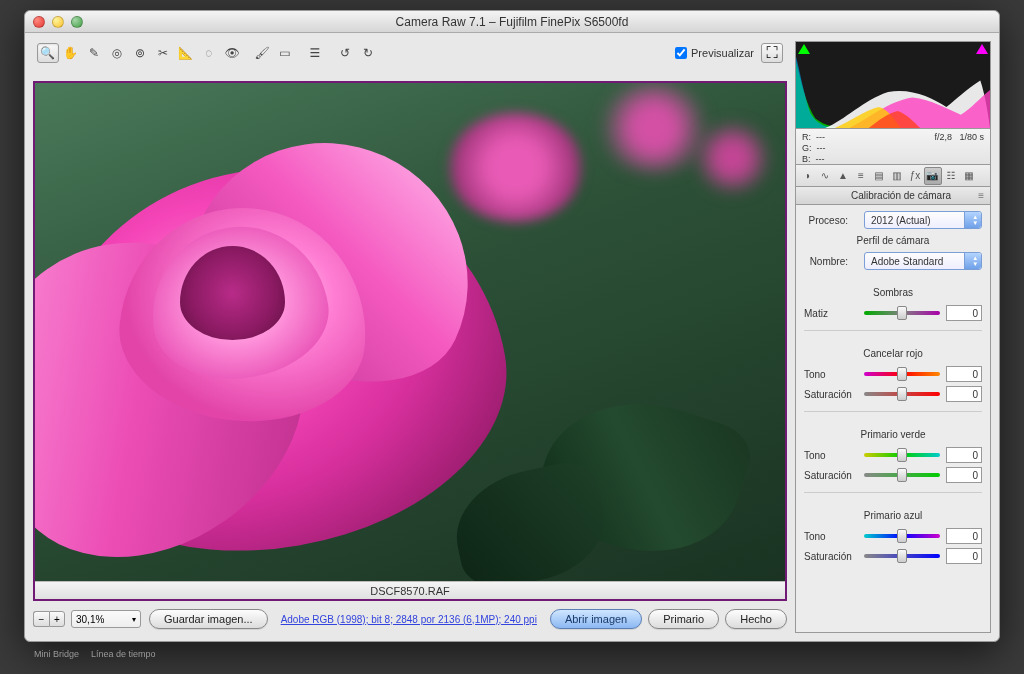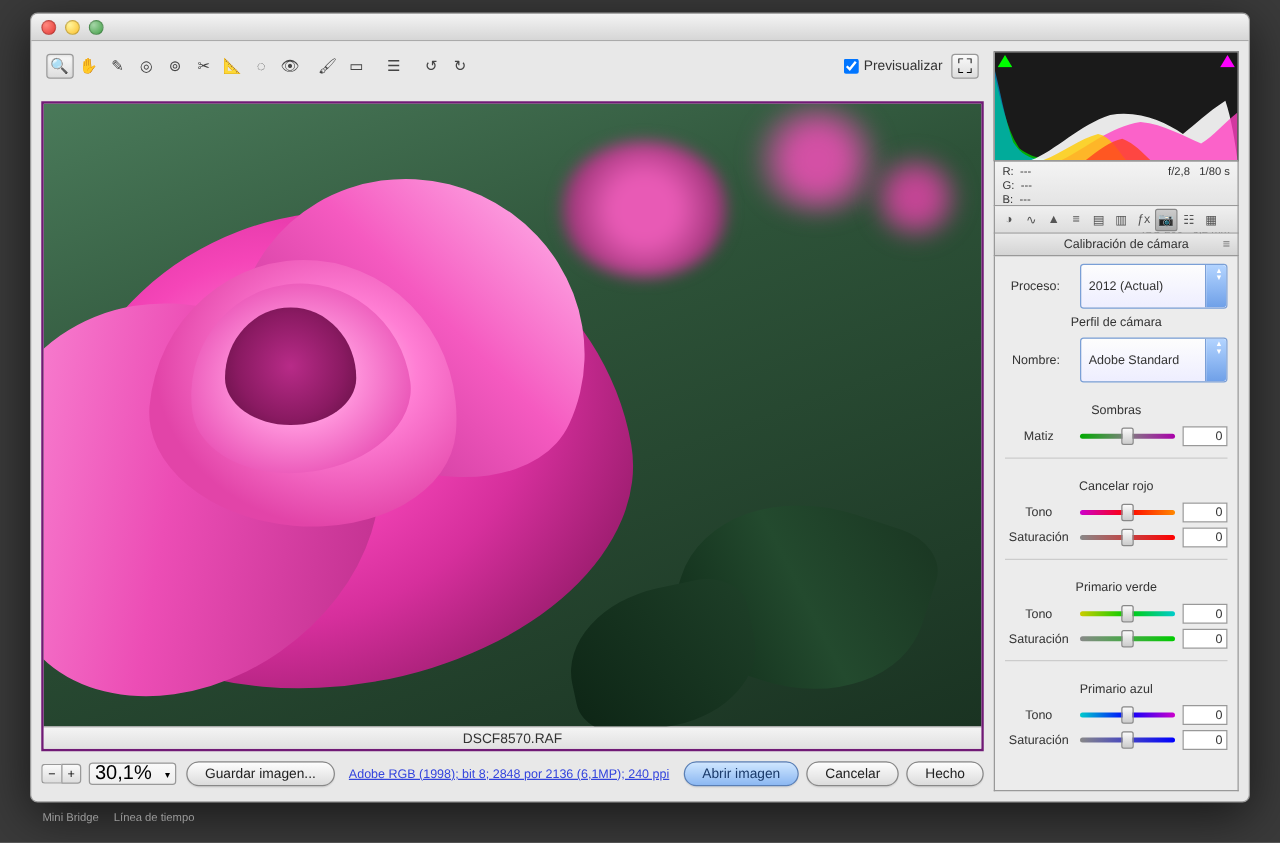--- a/index.html
+++ b/index.html
@@ -22,21 +22,21 @@
 .preview-chk input { width: 12px; height: 12px; }
 .togbtn { width: 22px; height: 20px; border: 1px solid #999; border-radius: 3px; background: linear-gradient(#fafafa,#ddd); margin-left: 6px; display:inline-flex;align-items:center;justify-content:center; }
 .imgwrap { flex: 1; border: 2px solid #701a75; background: #f2f2f2; margin-top: 16px; display: flex; flex-direction: column; }
 .imgcanvas { flex: 1; background: #767676; position: relative; overflow: hidden; }
 .filename-bar { height: 18px; background: linear-gradient(#f4f4f4,#e0e0e0); border-top: 1px solid #bbb; font-size: 11px; color: #333; display: flex; align-items: center; justify-content: center; }
 .botbar { height: 28px; display: flex; align-items: center; gap: 6px; margin-top: 4px; }
 .zoomgrp { display: flex; align-items: center; gap: 0; }
 .zbtn { width: 16px; height: 16px; border: 1px solid #999; background: linear-gradient(#fafafa,#ddd); font-size: 10px; display:inline-flex;align-items:center;justify-content:center; }
 .zbtn:first-child { border-radius: 3px 0 0 3px; border-right: none; }
 .zbtn:last-child { border-radius: 0 3px 3px 0; }
-.zoomsel { width: 70px; height: 18px; font-size: 16px; border: 1px solid #999; background: linear-gradient(#fafafa,#eee); display:inline-flex;align-items:center;padding:0 4px;justify-content:space-between;border-radius:3px; }
+.zoomsel { width: 70px; height: 18px; font-size: 10px; border: 1px solid #999; background: linear-gradient(#fafafa,#eee); display:inline-flex;align-items:center;padding:0 4px;justify-content:space-between;border-radius:3px; }
 .zoomsel::after { content: "▾"; font-size: 8px; }
 .link { color: #3344dd; font-size: 10px; text-decoration: underline; margin: 0 auto; }
 .macbtn { height: 20px; padding: 0 14px; border: 1px solid #888; border-radius: 10px; background: linear-gradient(#fdfdfd,#dcdcdc); font-size: 11px; color: #222; box-shadow: 0 1px 1px rgba(0,0,0,0.1); display:inline-flex;align-items:center; }
 .macbtn.primary { background: linear-gradient(#cfe6ff,#8cb8f2); border-color: #5a7fb5; color: #1a3a6a; }
 .right { width: 196px; display: flex; flex-direction: column; }
 .histo { height: 88px; border: 1px solid #999; background: #1a1a1a; position: relative; overflow: hidden; }
 .clipL,.clipR { position: absolute; top: 2px; width: 12px; height: 10px; }
 .clipL { left: 2px; background: #0f0; clip-path: polygon(50% 0, 100% 100%, 0 100%); }
 .clipR { right: 2px; background: #f0f; clip-path: polygon(50% 0, 100% 100%, 0 100%); }
 .histosvg { position: absolute; bottom: 0; left: 0; width: 100%; height: 76px; }
@@ -44,46 +44,47 @@
 .metacol { display: flex; flex-direction: column; gap: 1px; }
 .metacol.r { margin-left: auto; text-align: right; gap: 36px; }
 .tabstrip { height: 22px; border: 1px solid #999; border-top: none; background: linear-gradient(#f0f0f0,#ddd); display: flex; align-items: center; gap: 0; padding: 0 2px; }
 .tab { width: 18px; height: 18px; display: inline-flex; align-items: center; justify-content: center; font-size: 10px; color: #555; border: 1px solid transparent; border-radius: 2px; }
 .tab.sel { background: linear-gradient(#ccc,#aaa); border-color: #888; }
 .panelhdr { height: 18px; background: linear-gradient(#eaeaea,#d4d4d4); border: 1px solid #999; border-top: none; font-size: 10px; color: #333; display: flex; align-items: center; justify-content: center; position:relative;padding-left:16px;}
 .panelhdr::after { content:"≡"; position:absolute; right:6px; font-size:10px; color:#777;}
 .panel { flex: 1; border: 1px solid #999; border-top: none; background: #ececec; padding: 6px 8px; font-size: 10px; color: #333; overflow: auto; }
 .row { display: flex; align-items: center; gap: 16px; margin-bottom: 6px; }
 .row label { width: 44px; text-align: right; font-size: 10px; }
-.macsel { flex: 1; height: 36px; border: 1px solid #7a9fd6; border-radius: 3px; background: linear-gradient(#fdfdfd,#eef); font-size: 10px; display: flex; align-items: center; padding: 0 4px 0 6px; position: relative; }
+.macsel { flex: 1; height: 18px; border: 1px solid #7a9fd6; border-radius: 3px; background: linear-gradient(#fdfdfd,#eef); font-size: 10px; display: flex; align-items: center; padding: 0 4px 0 6px; position: relative; }
 .macsel::after { content: ""; position: absolute; right: 0; top: 0; bottom: 0; width: 16px; background: linear-gradient(#b3d4ff,#6fa0e8); border-left: 1px solid #7a9fd6; border-radius: 0 3px 3px 0; }
 .macsel .arr { position: absolute; right: 4px; top: 2px; font-size: 7px; color: #fff; line-height: 6px; z-index:1; }
 .subhdr { text-align: center; font-size: 10px; margin: 4px 0 6px; }
 .subhdr.grp { margin-top: 17px; }
 .sliderrow { display: flex; align-items: center; gap: 6px; margin-bottom: 2px; }
-.sliderrow .lbl { width: 54px; text-align: center; font-size: 10px; }
+.sliderrow .lbl { width: 54px; text-align: left; font-size: 10px; }
 .slider { flex: 1; height: 18px; position: relative; }
 .track { position: absolute; left: 0; right: 0; top: 7px; height: 4px; border-radius: 2px; }
 .thumb { position: absolute; top: 2px; width: 10px; height: 14px; background: linear-gradient(#fafafa,#ccc); border: 1px solid #888; border-radius: 2px; transform: translateX(-50%); }
 .valfield { width: 36px; height: 16px; border: 1px solid #999; background: #fff; font-size: 10px; text-align: right; padding: 0 3px; display:inline-flex;align-items:center;justify-content:flex-end; }
 .grpbox { border-bottom: 1px solid #ccc; padding-bottom: 6px; margin-bottom: 4px; }
 .statusbar { position:absolute; bottom:-18px; left:9px; font-size:9px; color:#999; display:flex; gap:12px;}
 
 .petal { position:absolute; border-radius:50% 50% 50% 50% / 60% 60% 40% 40%; }
 </style>
 </head>
 <body>
 
 <div class="window">
   <div class="titlebar">
     <div class="traffic">
       <div class="tl red"></div>
       <div class="tl yel"></div>
       <div class="tl grn"></div>
     </div>
+    <div class="title">Camera Raw 7.1  –  Fujifilm FinePix S6500fd</div>
   </div>
 
   <div class="content">
 
     <div class="left">
       <div class="toolbar">
         <span class="toolbtn sel">🔍</span>
         <span class="toolbtn">✋</span>
         <span class="toolbtn">✎</span>
         <span class="toolbtn">◎</span>
@@ -145,21 +146,21 @@
         <button class="macbtn" style="margin-left:2px;">
             <span>Guardar imagen...</span>
           </button>
 
         <a class="link" href="#">Adobe RGB (1998); bit 8; 2848 por 2136 (6,1MP); 240 ppi</a>
 
         <button class="macbtn primary">
             <span>Abrir imagen</span>
           </button>
         <button class="macbtn">
-            <span>Cancelar</span>
+            <span>Primario</span>
           </button>
         <button class="macbtn">
             <span>Hecho</span>
           </button>
       </div>
     </div>
 
     <div class="right">
       <div class="histo">
         <div class="clipL"></div>

